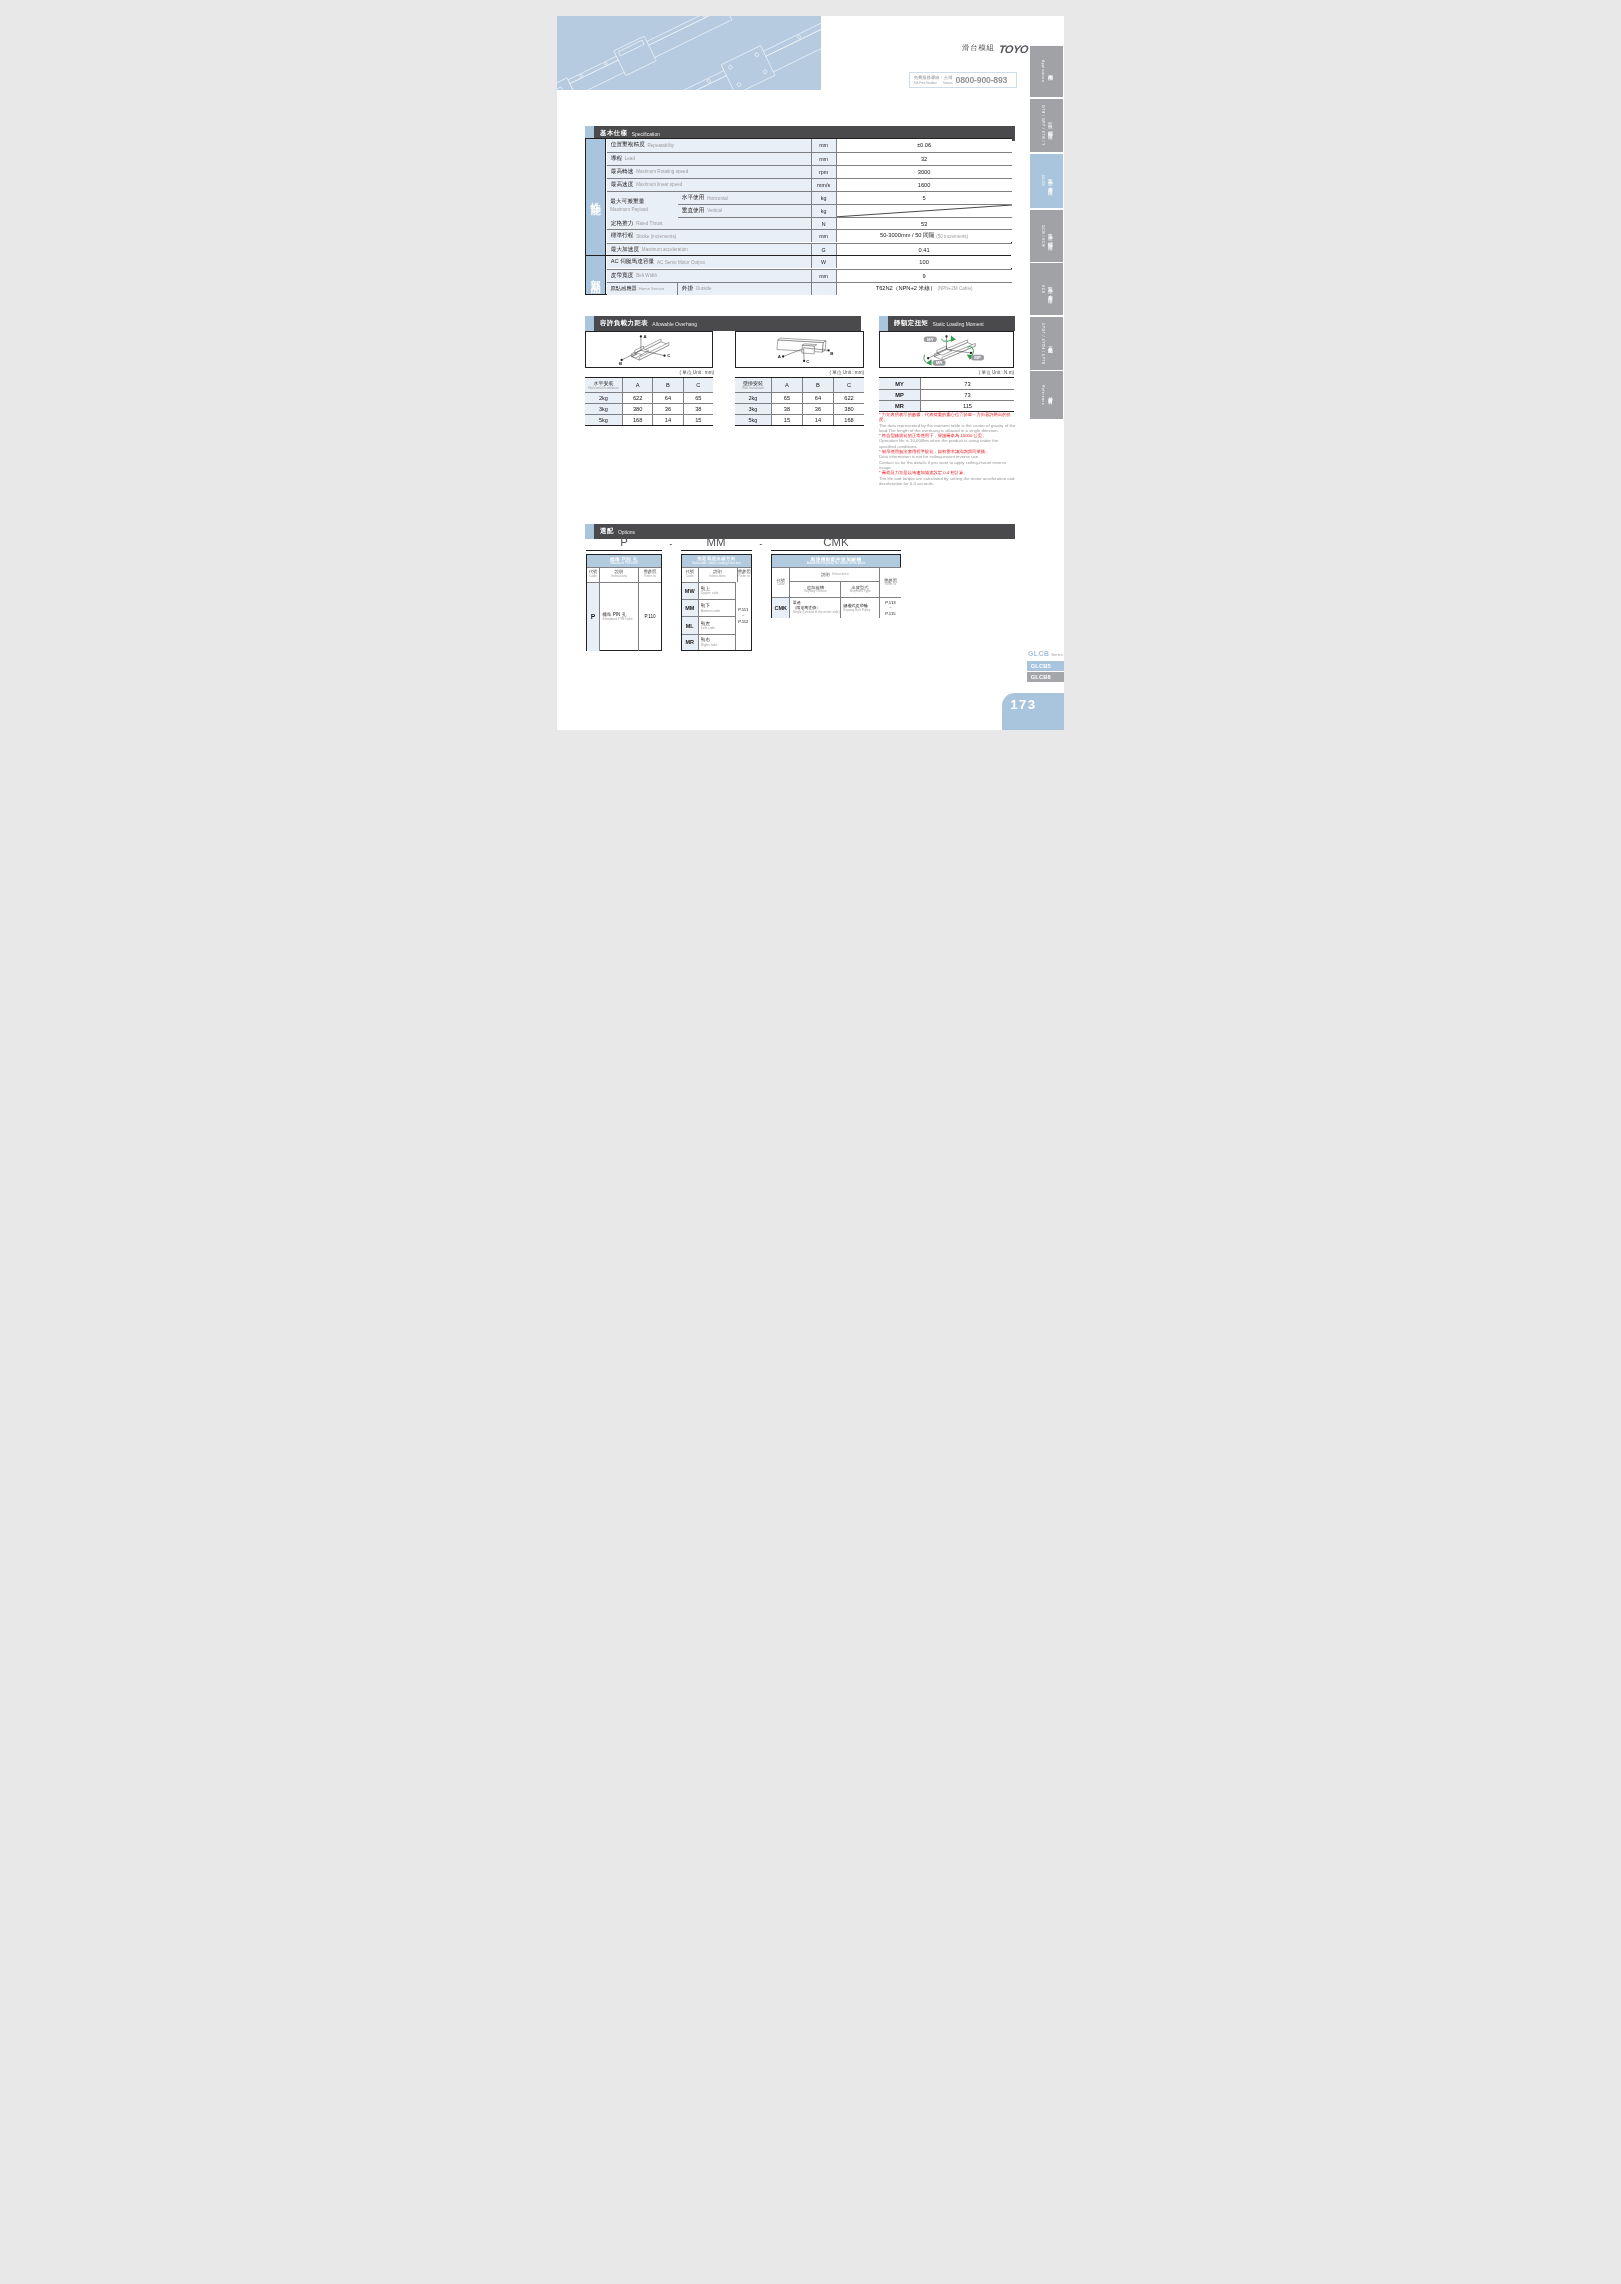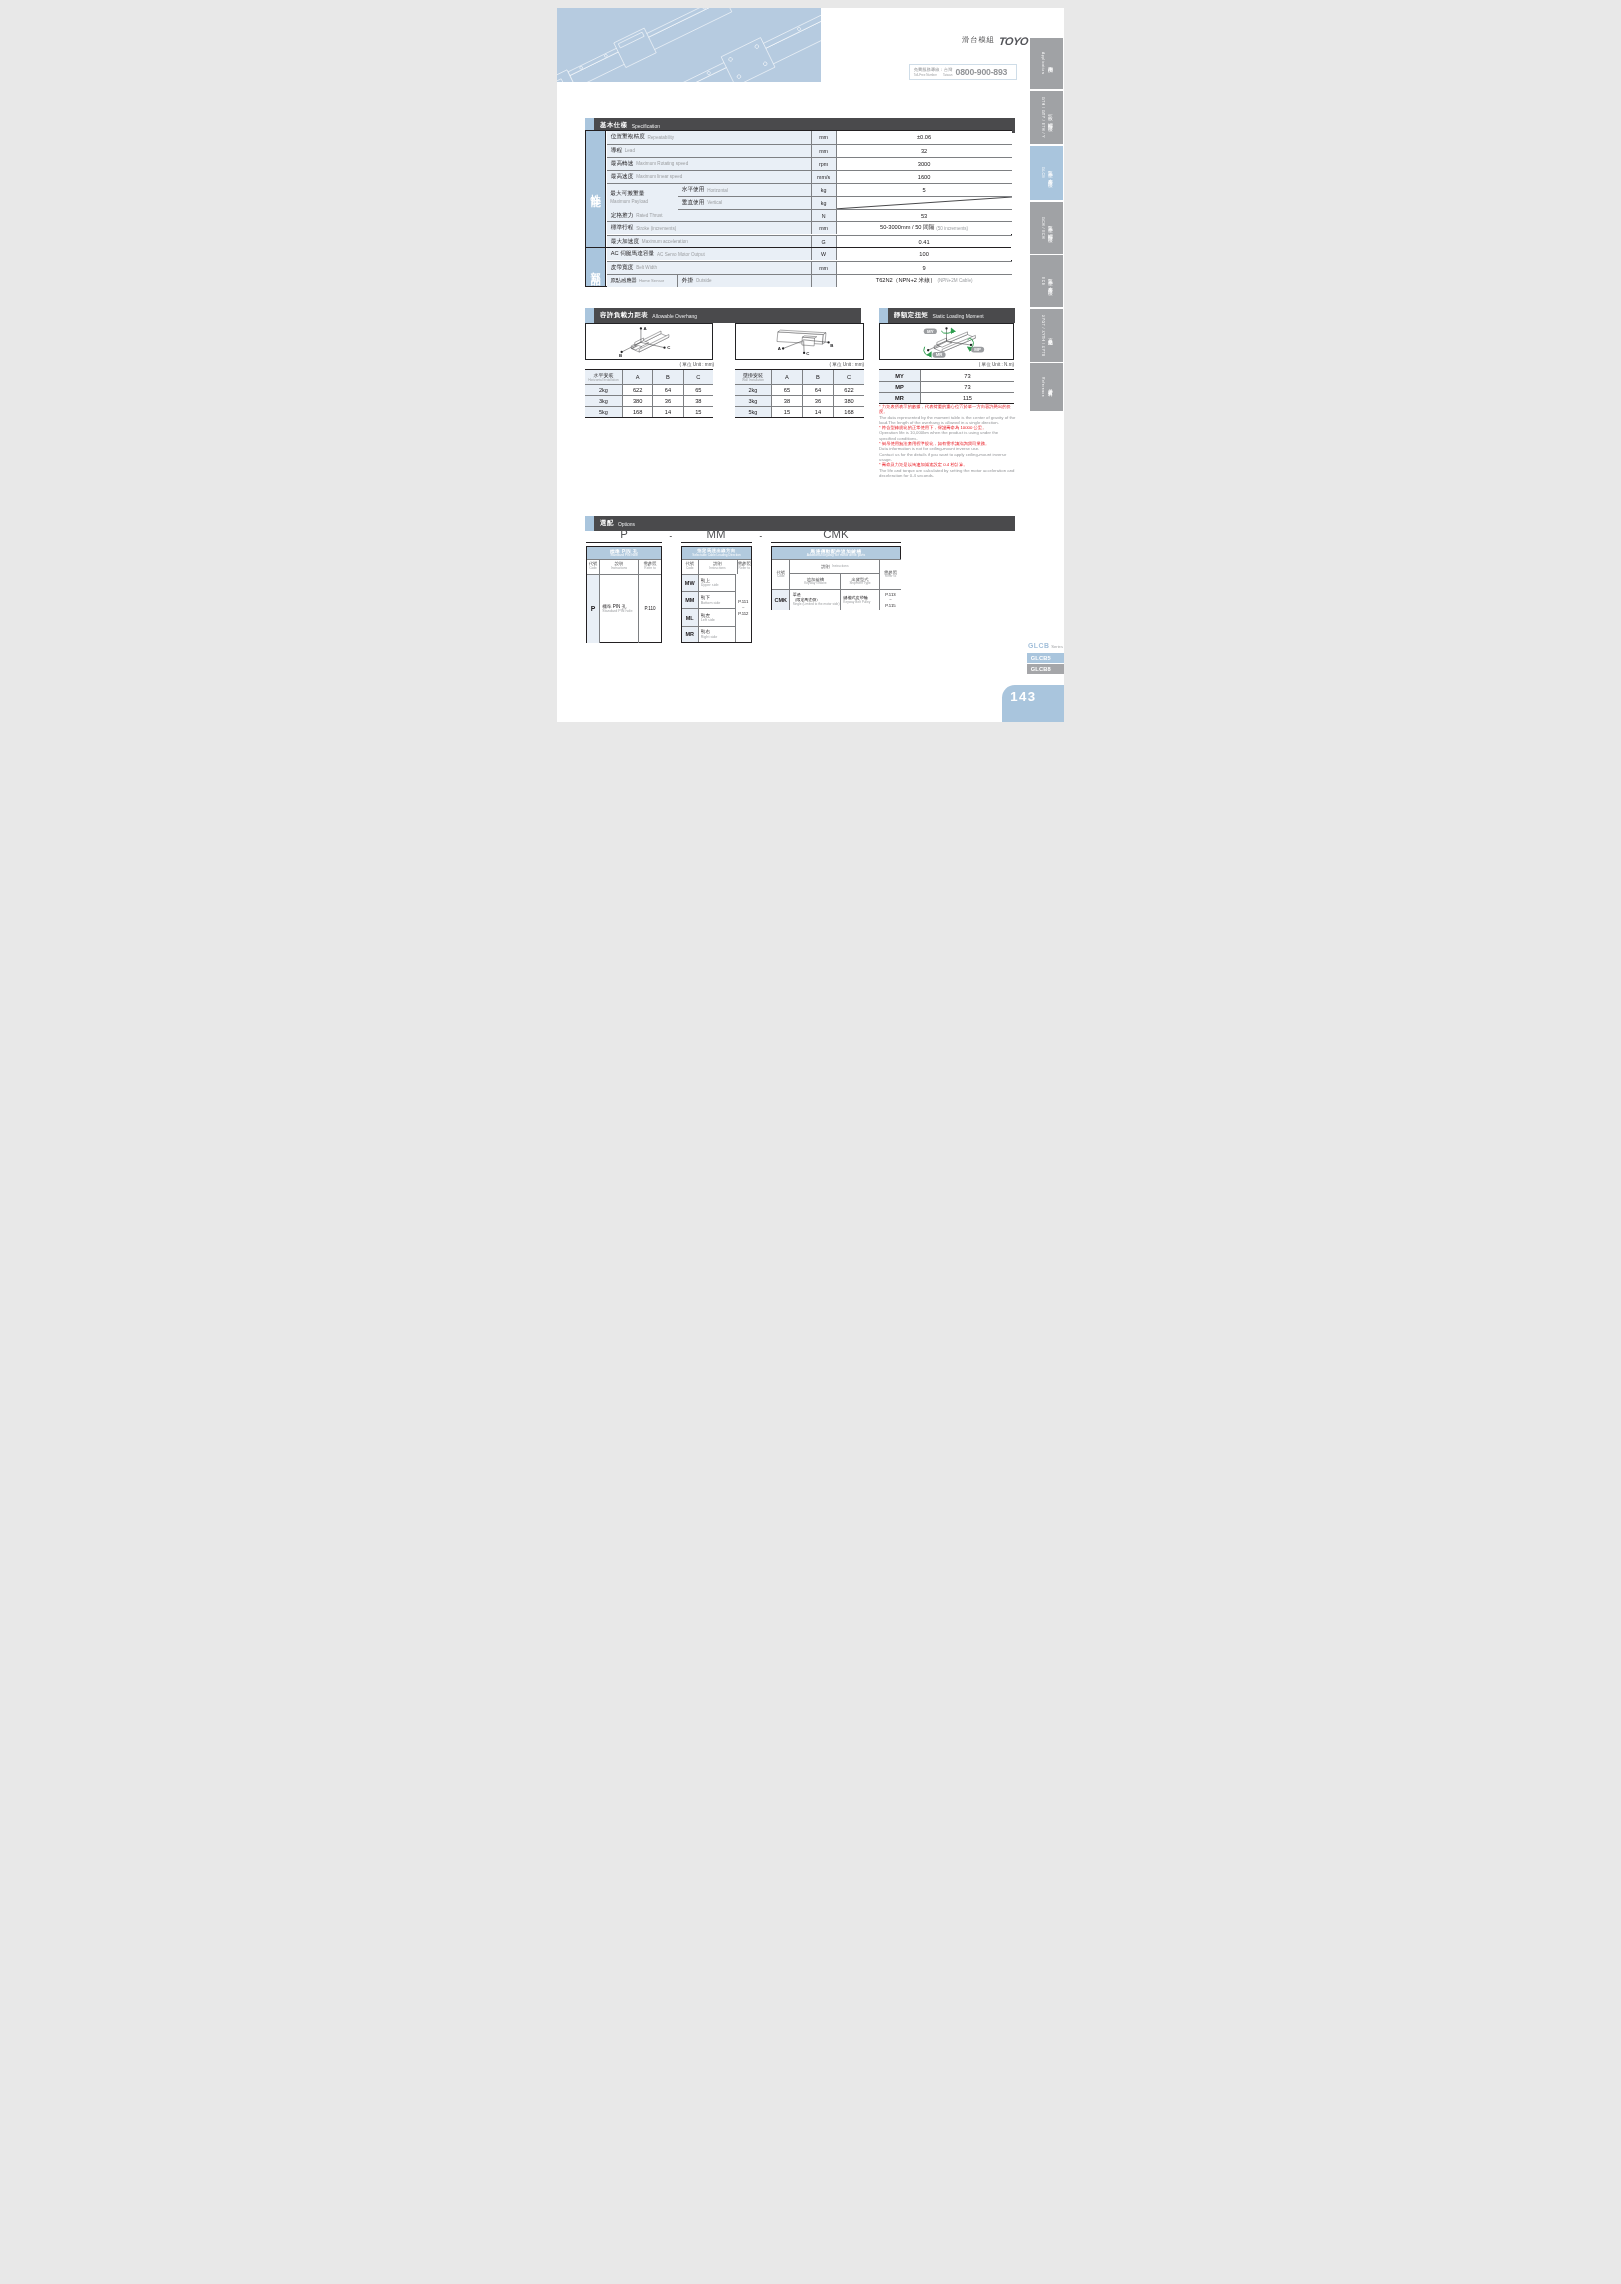--- a/index.html
+++ b/index.html
@@ -2,21 +2,21 @@
 <html style="--accent: #a9c5dd; --accent-light: #b6cbe0; --bar-dark: #4a4a4c; --side-gray: #a0a2a5; --cell: #e9eff6; --opt-head: #b2cade; --note-red: #e8151d; --gray-text: #939598; --en-gray: #9ea0a3; --border-dark: #232022; --border-light: #7e8083;font-size:7.3px"><head>
 <meta charset="utf-8">
 <style>
   :root{
     --accent:#a9c5dd; --accent-light:#b6cbe0; --bar-dark:#4a4a4c; --side-gray:#a0a2a5;
     --cell:#e9eff6; --opt-head:#b2cade; --note-red:#e8151d; --gray-text:#939598;
     --en-gray:#9ea0a3; --border-dark:#232022; --border-light:#7e8083;
   }
   *{box-sizing:border-box; margin:0; padding:0;}
   body{background:#e8e8e8; font-family:"Liberation Sans","DejaVu Sans",sans-serif;}
-  .page{position:relative; width:507px; height:714px; background:#fff; margin:8px auto; overflow:hidden; color:var(--border-dark);}
+  .page{position:relative; width:507px; height:714px; background:#fff; margin:16px auto; overflow:hidden; color:var(--border-dark);}
 
   
   .hero{position:absolute; left:0; top:0; width:264px; height:74px; background:var(--accent-light); overflow:hidden;}
   .hero svg{display:block; width:100%; height:100%;}
 
   
   .brandrow{position:absolute; left:405px; top:26.5px; display:flex; align-items:flex-end; gap:4.6px;}
   .cat{font-size:7.3px; letter-spacing:0.9px; color:#4d4d4f; padding-bottom:1.4px;}
   .logo{font-size:11px; font-weight:900; font-style:italic; letter-spacing:-0.5px; color:#54555a; transform:skewX(-6deg);}
 
@@ -686,17 +686,17 @@
     <span class="series-name">GLCB</span>
     <span class="series-suf">Series</span>
   </div>
   <div class="model-bar" style="top:645px;background:var(--accent)">
     <span>GLCB5</span>
   </div>
   <div class="model-bar" style="top:656px;background:#a5a6a9">
     <span>GLCB8</span>
   </div>
   <div class="badge">
-    <div class="badge-num">143</div>
+    <div class="badge-num">173</div>
   </div>
 
 </div>
 
 
 </body></html>

